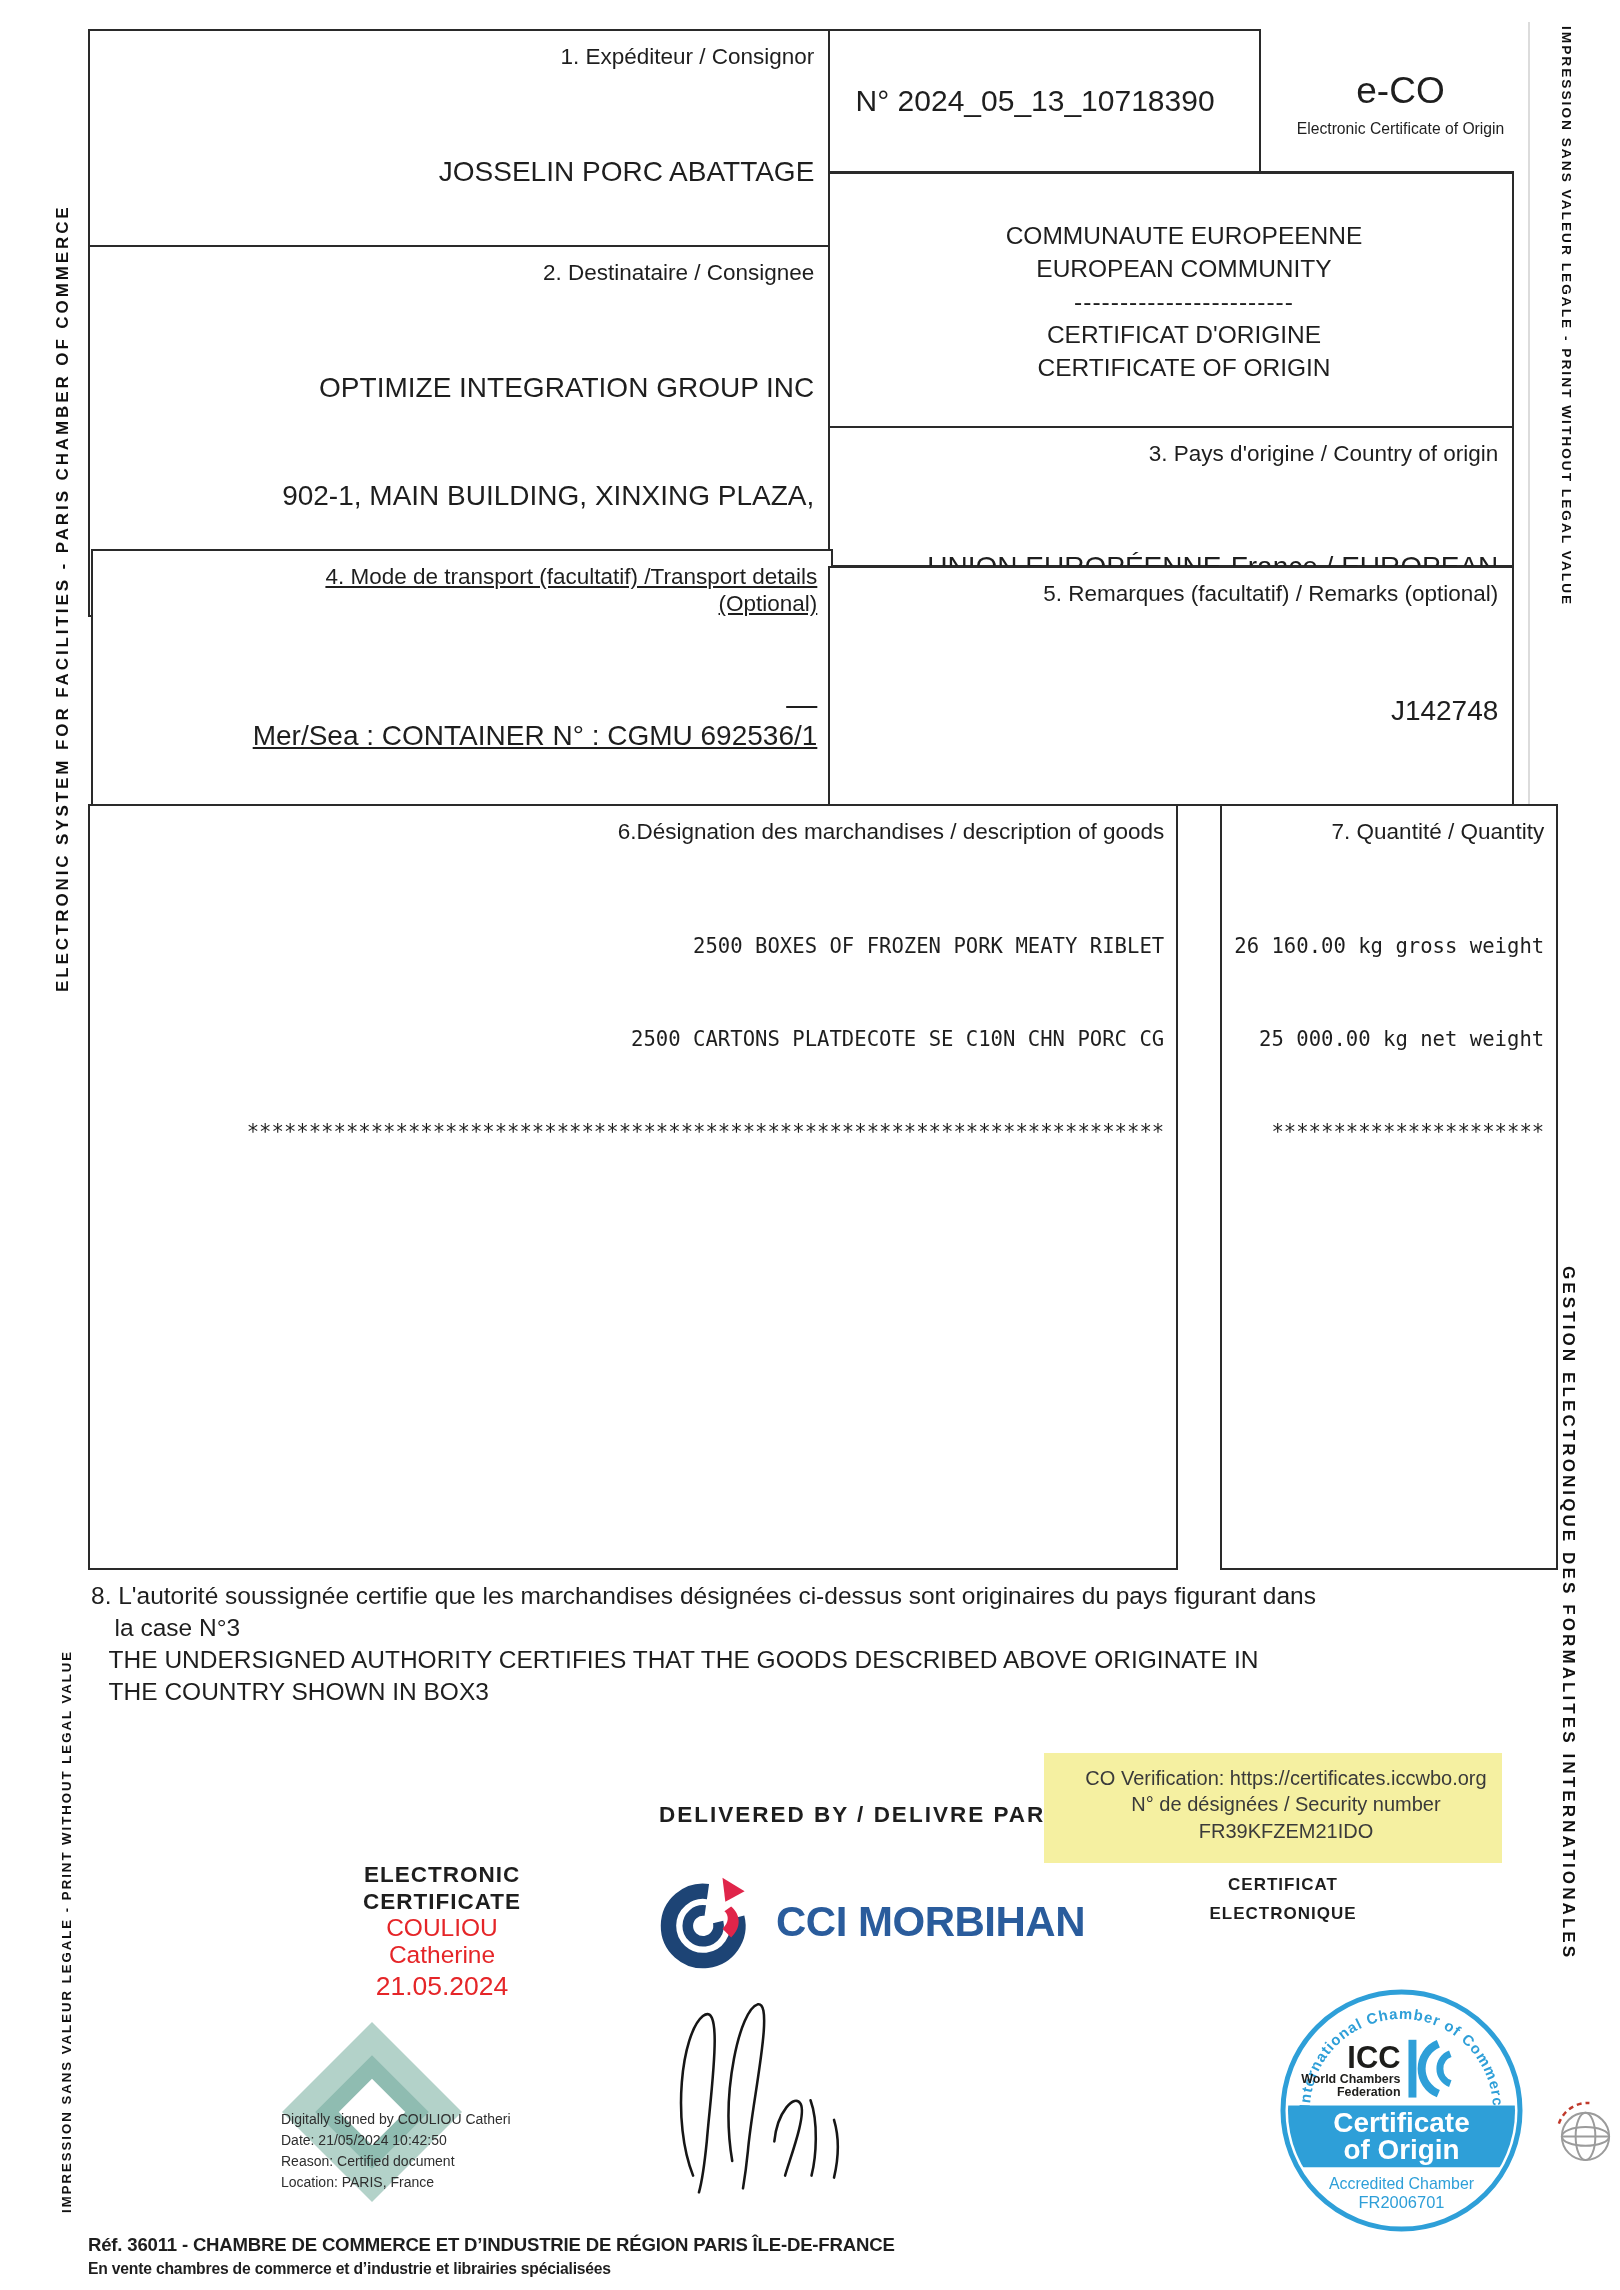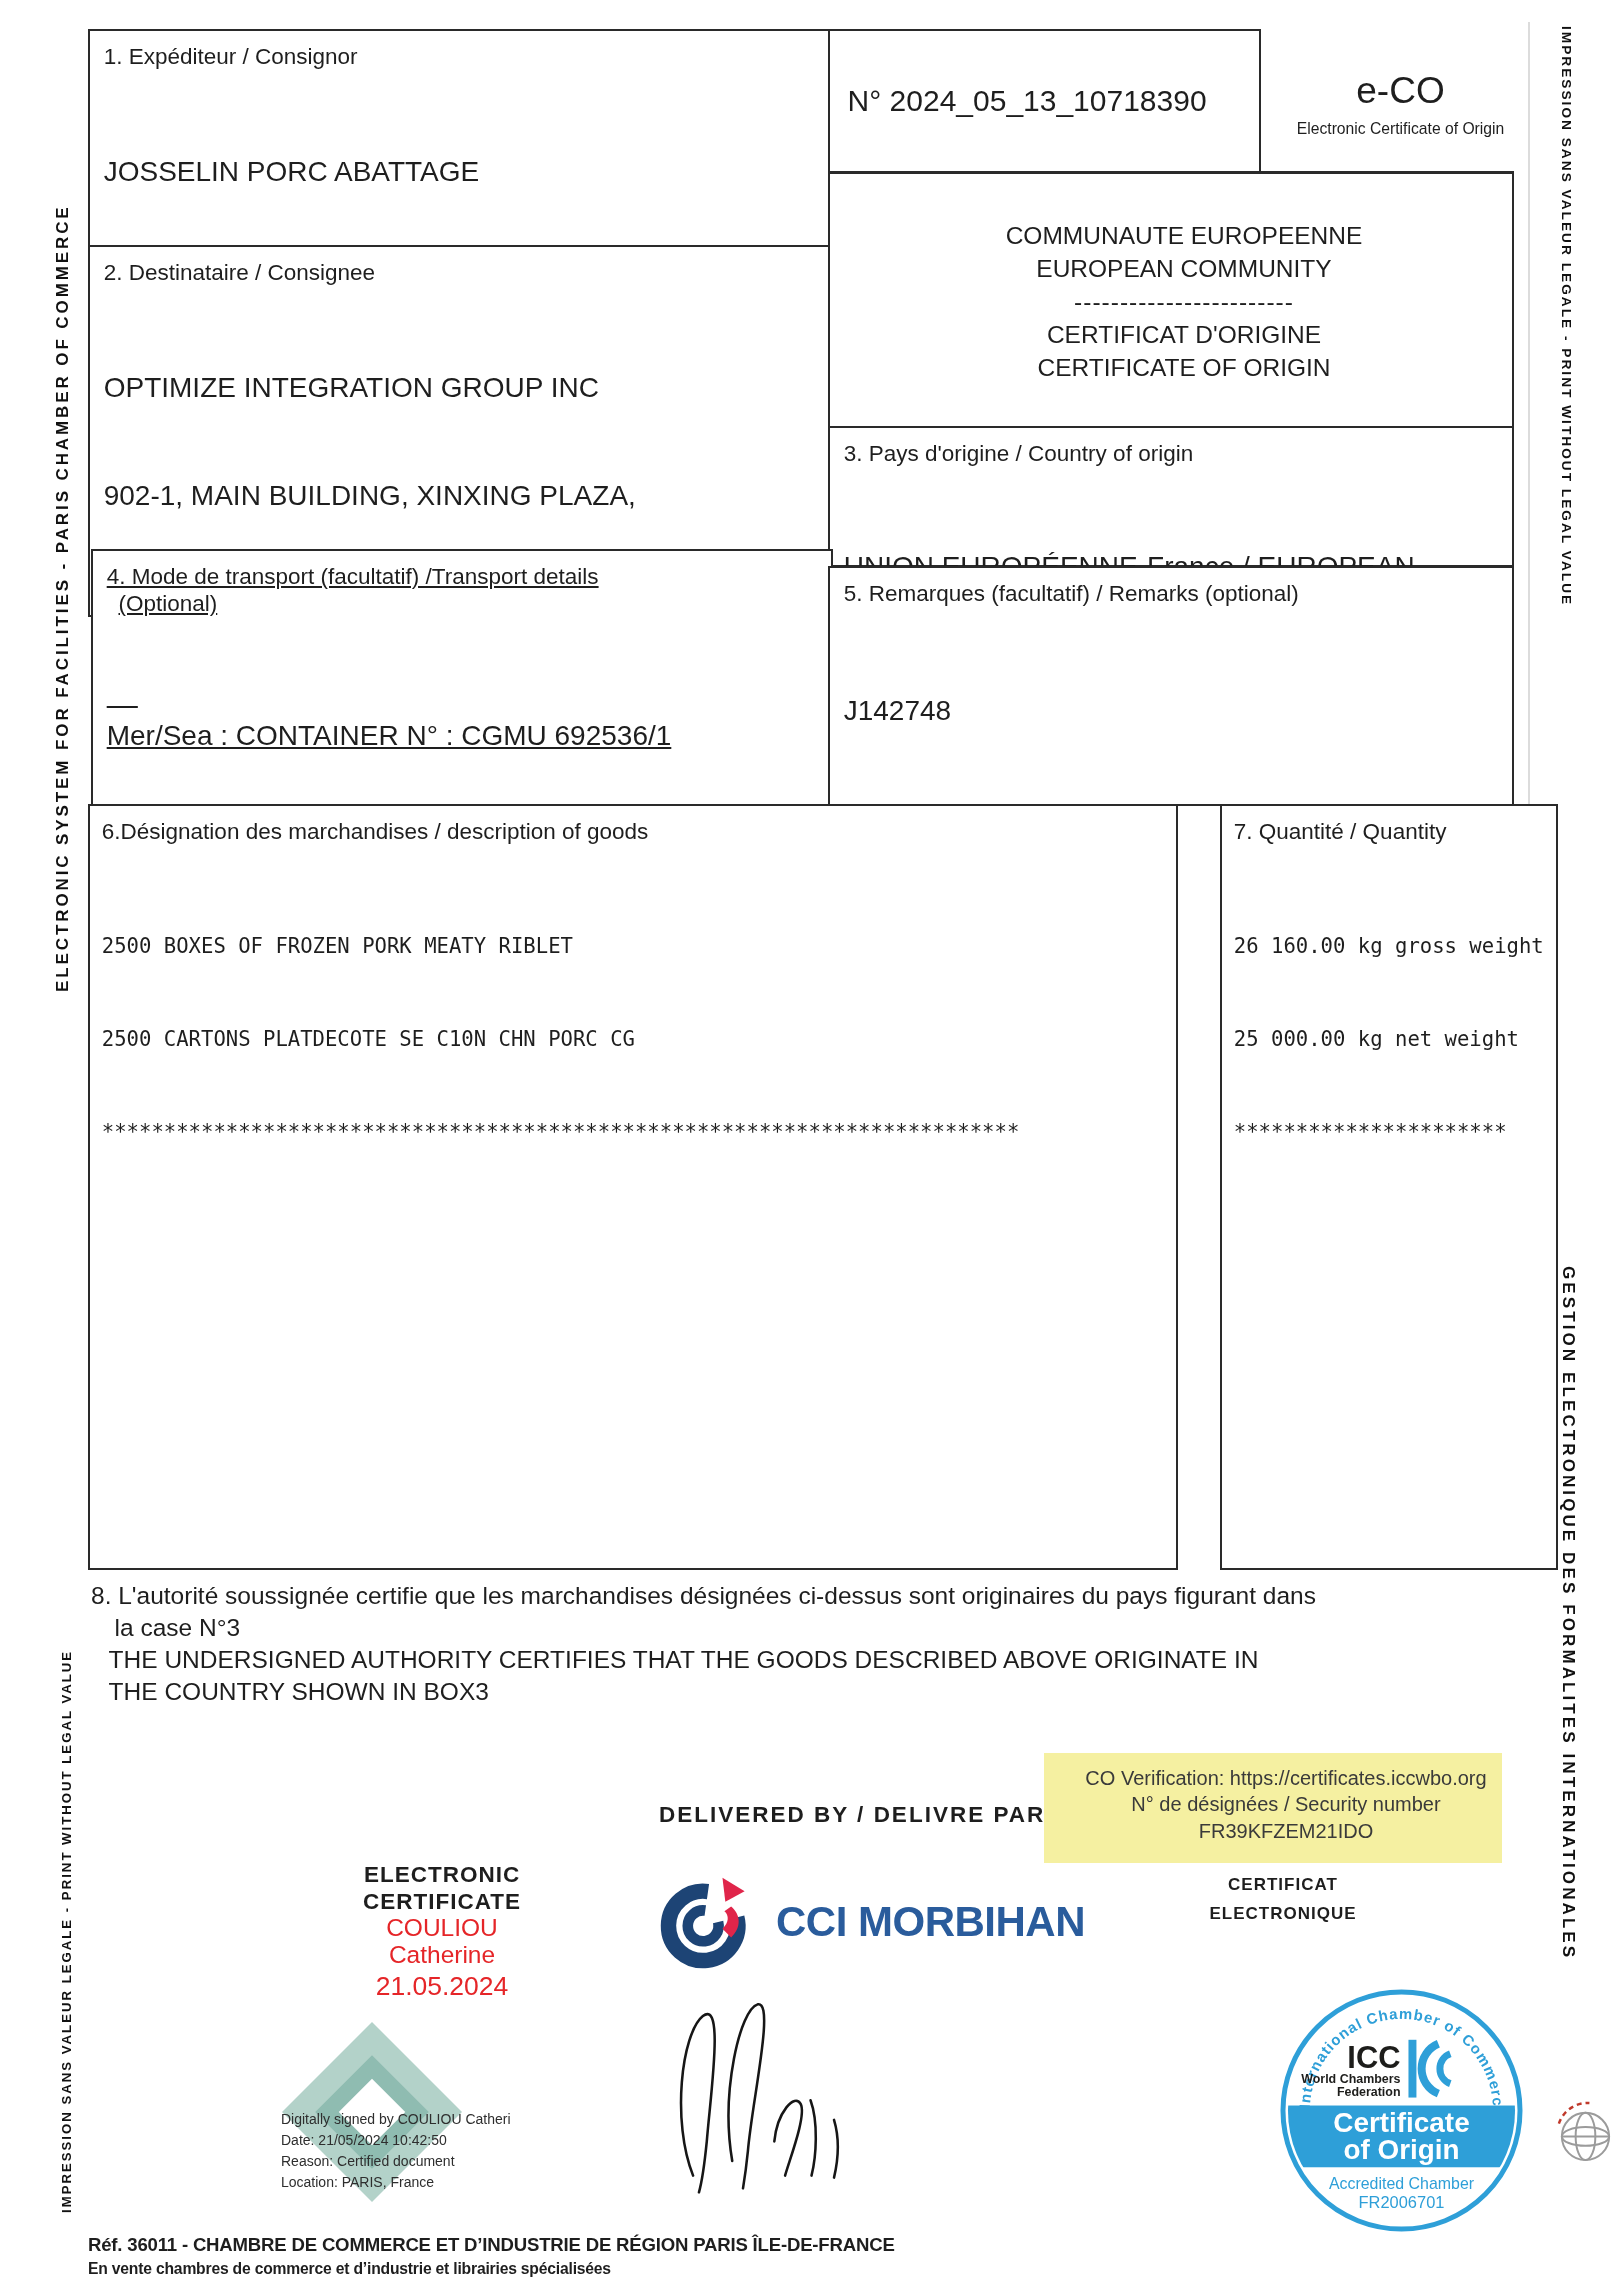--- a/index.html
+++ b/index.html
@@ -1,19 +1,19 @@
 <!DOCTYPE html>
 <html><head>
 <meta charset="utf-8">
 <style>
   html,body{margin:0;padding:0;}
   body{width:1620px;height:2291px;position:relative;background:#ffffff;
        font-family:"Liberation Sans",sans-serif;color:#1e1e1e;overflow:hidden;}
   .abs{position:absolute;}
-  .box{position:absolute;border:2px solid #2a2a2a;box-sizing:border-box;background:#fff;}
+  .box{position:absolute;border:2px solid #2a2a2a;box-sizing:border-box;background:#fff;text-align:right;}
   .label{font-size:22.5px;line-height:27.4px;}
   .addr{font-size:28px;line-height:36px;white-space:pre;}
   .mono{font-family:"DejaVu Sans Mono","Liberation Mono",monospace;font-size:20.6px;line-height:31px;white-space:pre;}
   .vtext{position:absolute;font-weight:bold;white-space:nowrap;transform-origin:0 0;color:#111;}
   .center{text-align:center;padding-left:26px;}
   .red{color:#e52528;}
   .bold{font-weight:bold;}
   .sig-line{font-size:14px;line-height:21px;color:#2e2e2e;}
   svg text{font-family:"Liberation Sans",sans-serif;}
 </style>
@@ -31,21 +31,21 @@
 <div class="box" style="left:88px;top:29px;width:742px;height:218px;padding:11.8px 13.7px;">
   <div class="label">1. Expéditeur / Consignor</div>
   <div class="addr" style="margin-top:11.8px;">
     <div>JOSSELIN PORC ABATTAGE</div>
     <div>ZONE INDUSTRIELLE LA BELLE ALOUETTE</div>
     <div>56120  JOSSELIN  France / France</div>
   </div>
 </div>
 
 <div class="box" style="left:828px;top:29px;width:433px;height:144px;display:flex;align-items:center;padding-left:17.6px;">
-  <div style="font-size:30px;">N° 2024_05_13_10718390</div>
+  <div style="font-size:30px;margin-left:8px;">N° 2024_05_13_10718390</div>
 </div>
 
 <div class="abs center" style="left:1261px;top:29px;width:253px;height:144px;border-bottom:2px solid #2a2a2a;box-sizing:border-box;padding-top:41px;">
   <div style="font-size:37px;">e-CO</div>
   <div style="font-size:15.7px;margin-top:7.8px;">Electronic Certificate of Origin</div>
 </div>
 
 <div class="box center" style="left:828px;top:172px;width:686px;height:257px;padding-top:45px;font-size:24.5px;line-height:33px;">
   <div>COMMUNAUTE EUROPEENNE</div>
   <div>EUROPEAN COMMUNITY</div>

